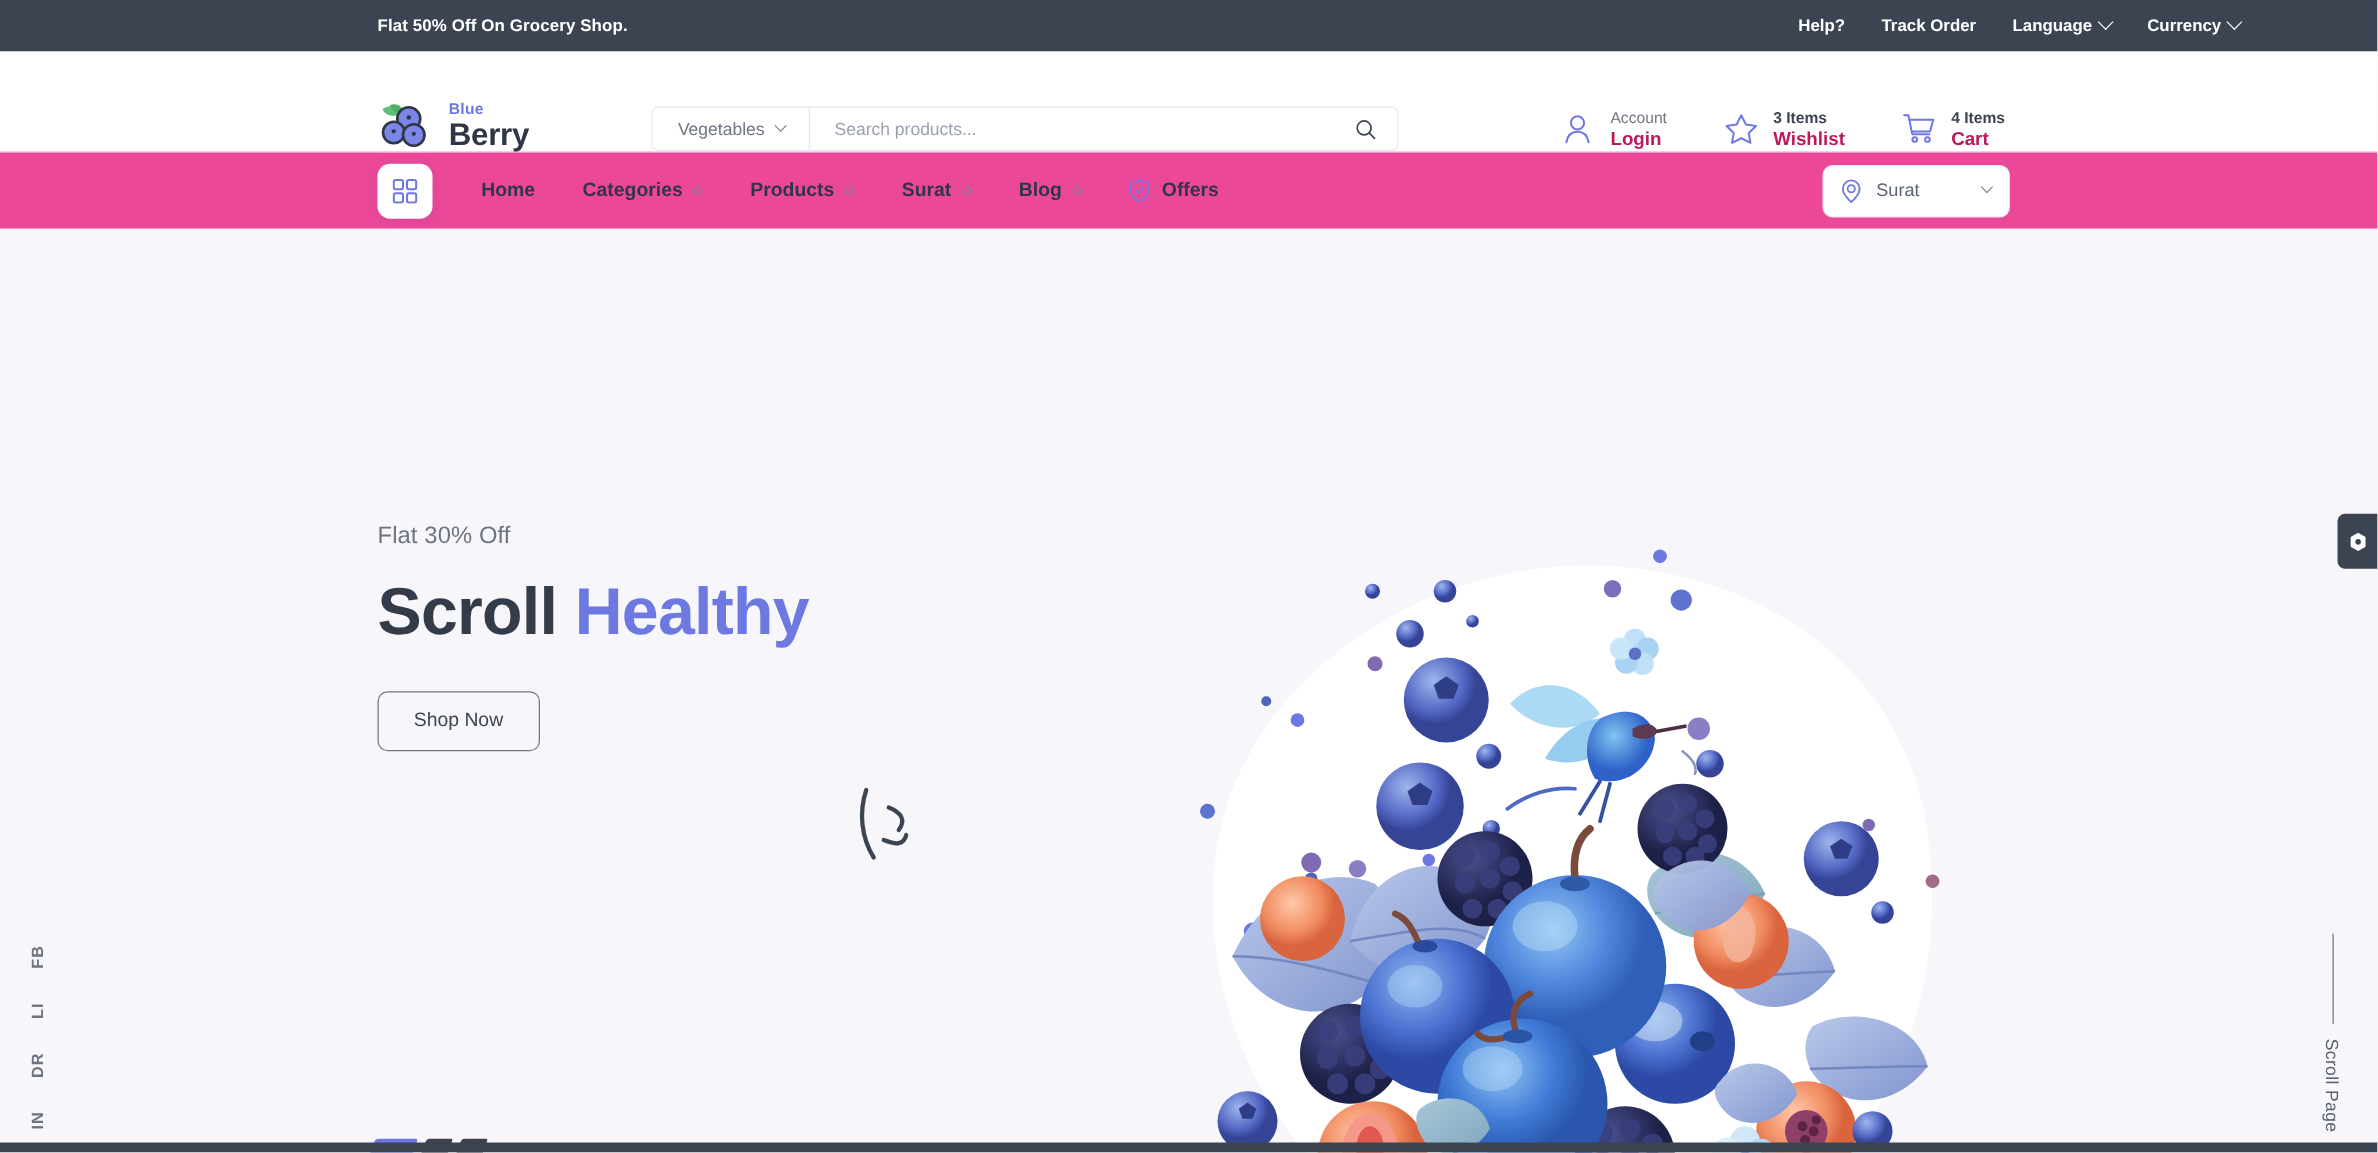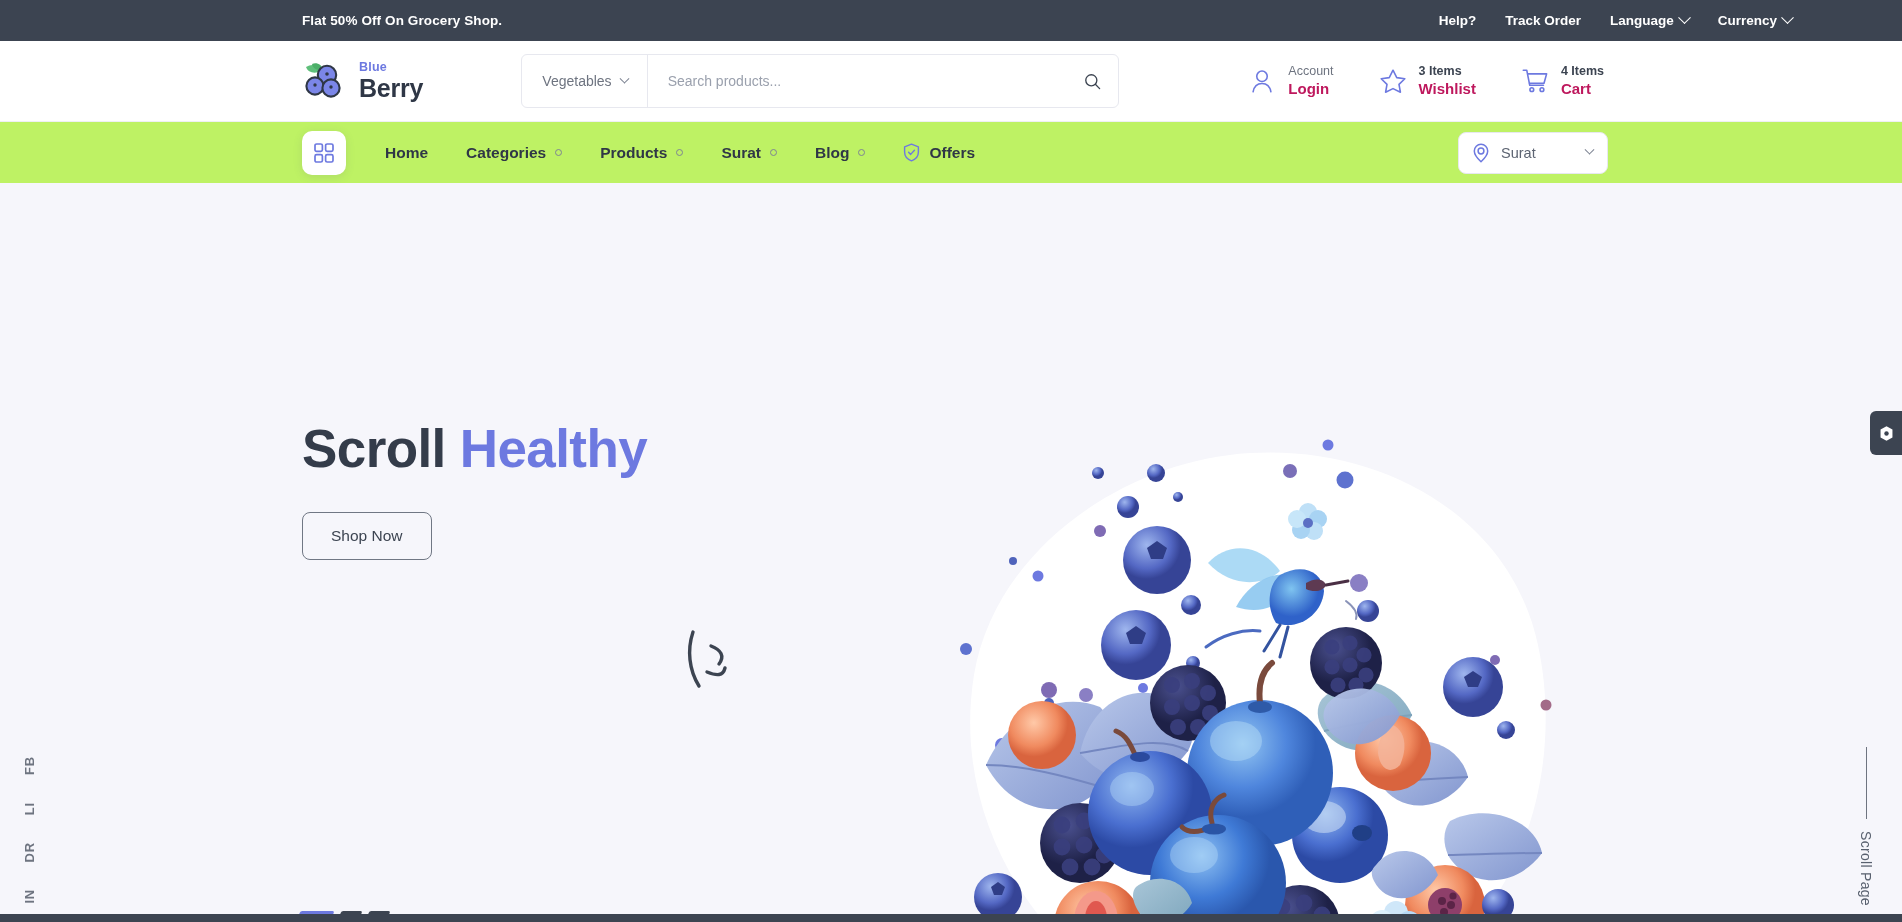--- a/index.html
+++ b/index.html
@@ -50,21 +50,21 @@
     border-right: 1.6px solid #ffffff;
     border-bottom: 1.6px solid #ffffff;
     transform: rotate(45deg) translate(-2px,-2px);
   }
 
   
   .header {
     height: 80px;
     background: #ffffff;
     display: flex;
-    align-items: center;
+    align-items: flex-end;
     padding: 0 62px;
   }
   .logo {
     display: flex;
     align-items: center;
     gap: 11px;
     margin-left: 240px;
     cursor: pointer;
   }
   .logo-mark { width: 46px; height: 40px; flex: none; }
@@ -75,21 +75,21 @@
     display: block; margin-bottom: 2px;
   }
   .logo-bottom {
     font-size: 25px; font-weight: 700;
     color: #2f3746; letter-spacing: -.2px;
     display: block;
   }
 
   .searchbox {
     margin-left: 98px;
-    width: 598px; height: 54px;
+    width: 598px; height: 36px;
     border: 1px solid #e7e8ef;
     border-radius: 6px;
     background: #fff;
     display: flex;
     align-items: center;
   }
   .search-cat {
     height: 100%;
     display: flex; align-items: center; gap: 9px;
     padding: 0 19px 0 20px;
@@ -134,21 +134,21 @@
   }
   .action-icon { width: 30px; height: 30px; flex: none; }
   .action-lines { line-height: 1.28; }
   .action-top { font-size: 12.5px; color: #6e7480; display: block; }
   .action-bottom { font-size: 15px; font-weight: 700; color: #be185d; display: block; }
   .action-top.count { font-weight: 700; color: #3c4451; }
 
   
   .navbar {
     height: 62px;
-    background: #bef264;
+    background: #ec4899;
     border-top: 1px solid #eef0f5;
     display: flex;
     align-items: center;
     padding: 0 62px;
   }
   .nav-grid-btn {
     margin-left: 240px;
     width: 44px; height: 44px;
     background: #fff;
     border-radius: 10px;
@@ -465,20 +465,21 @@
       <circle cx="9" cy="8" r="2.9" stroke="#6d79e0" stroke-width="1.5"></circle>
     </svg>
     <span class="city-name">Surat</span>
     <span class="caret-gray"></span>
   </div>
 </div>
 
 <div class="hero">
 
   <div class="hero-text">
+    <div class="hero-eyebrow">Flat 30% Off</div>
     <div class="hero-title">
       <span>Scroll </span><span class="accent">Healthy</span><br>
     </div>
     <button class="shop-btn">Shop Now</button>
   </div>
 
   <svg class="doodle" viewBox="0 0 60 80" fill="none">
     <path d="M8 4 C2 22, 4 42, 14 58" stroke="#3c4451" stroke-width="3.4" stroke-linecap="round"></path>
     <path d="M26 18 C36 22, 40 28, 34 36" stroke="#3c4451" stroke-width="3.4" stroke-linecap="round"></path>
     <path d="M22 44 C32 48, 38 48, 40 40" stroke="#3c4451" stroke-width="3.4" stroke-linecap="round"></path>

